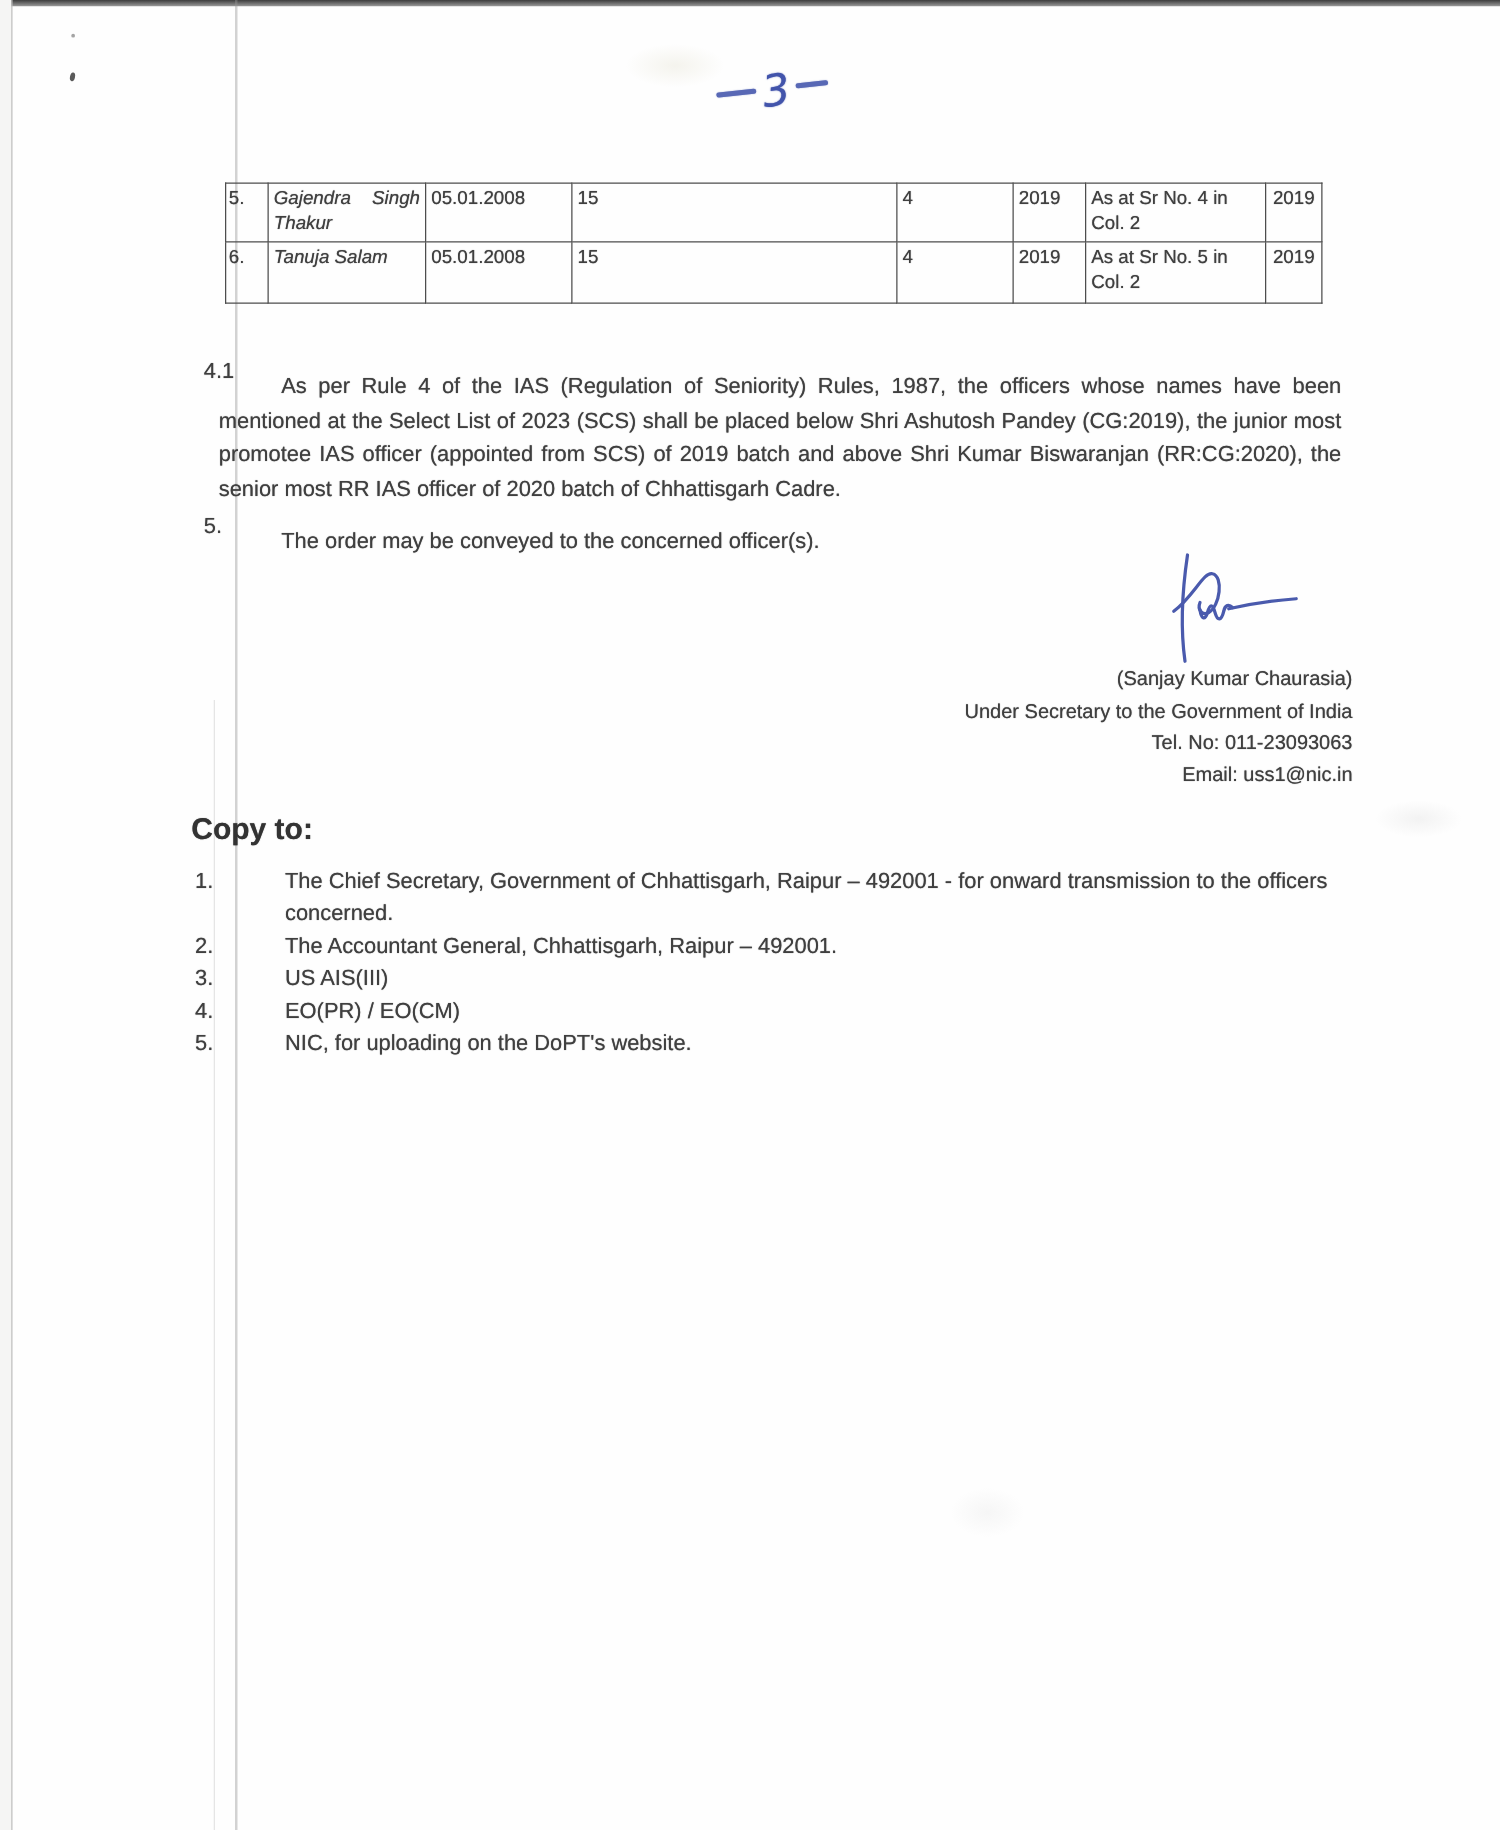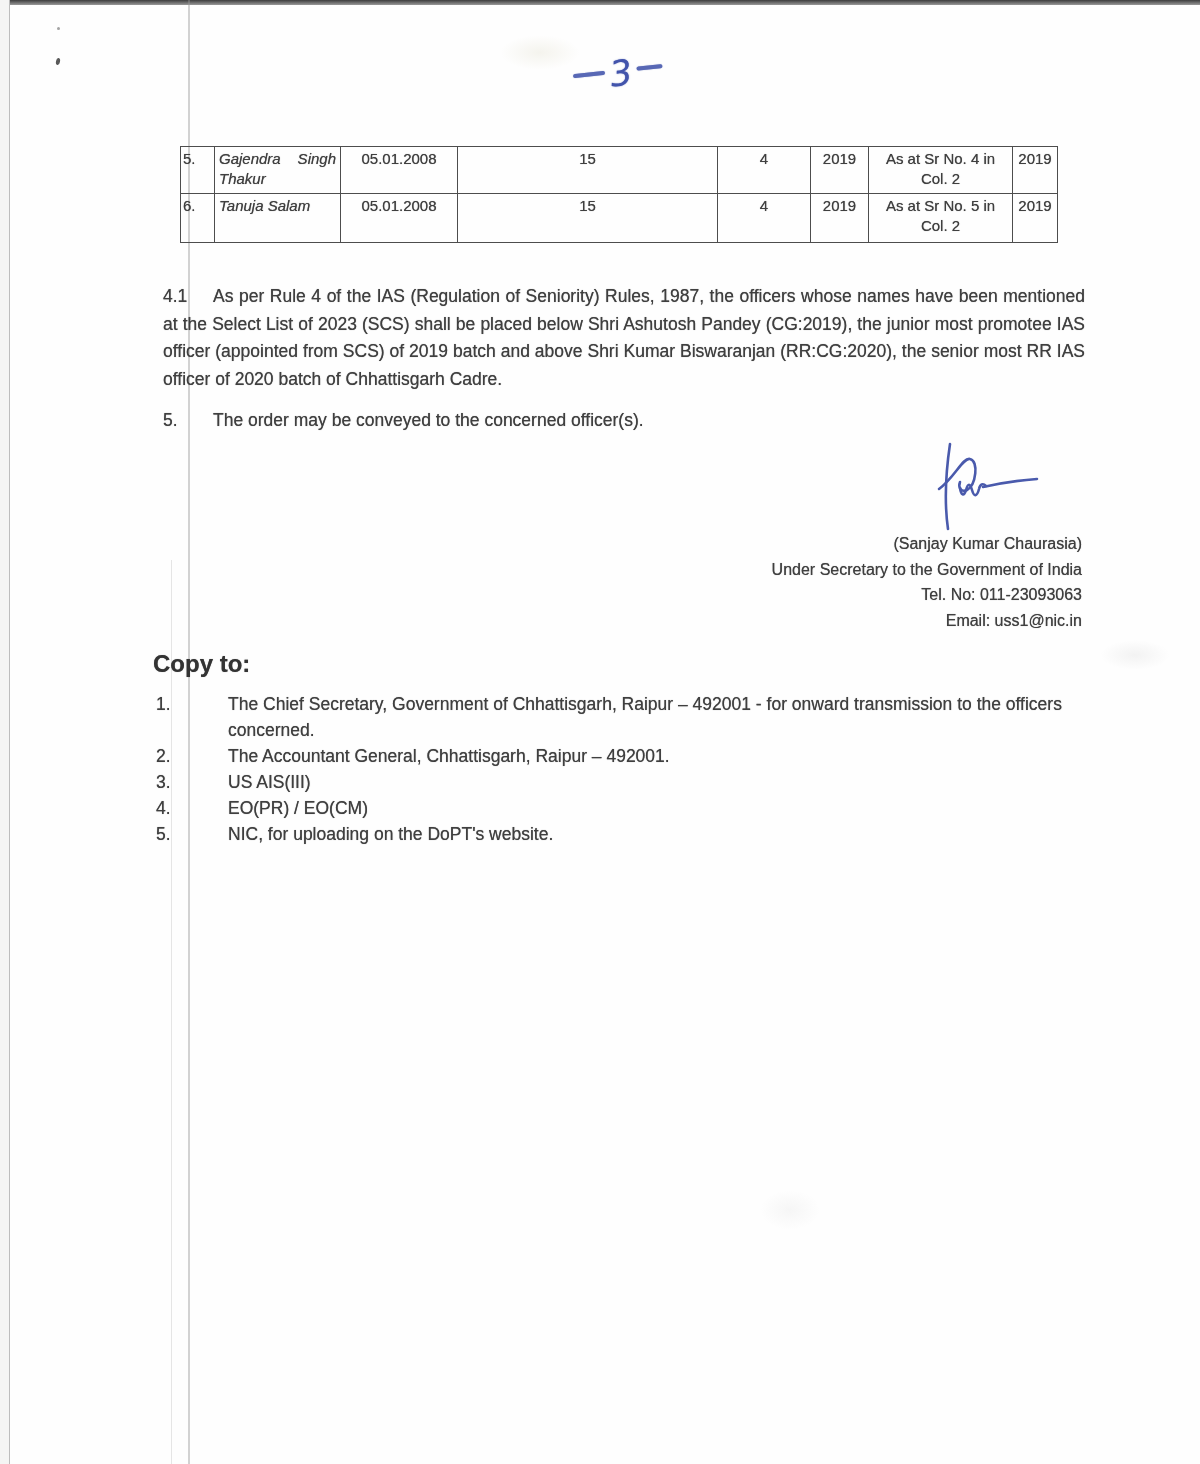--- a/index.html
+++ b/index.html
@@ -46,28 +46,28 @@
 
   
   .doc-table{position:absolute;left:180px;top:146px;width:877px;
     border-collapse:collapse;table-layout:fixed;
     font-size:15px;line-height:20px;color:#3f3f3f;}
   .doc-table td{border:1.6px solid #4d4d4d;vertical-align:top;padding:2px 4px;}
   .doc-table tr.r1{height:47px;}
   .doc-table tr.r2{height:49px;}
   td.c-sr{text-align:left;padding-left:2px;}
   td.c-name{text-align:justify;font-style:italic;}
-  td.c-center{text-align:center;}
-  td.c-remark{text-align:center;}
+  td.c-center{}
+  td.c-remark{text-align:left;}
   td.c-year2{text-align:center;padding:2px 1px;}
 
   
   .para{position:absolute;left:163px;width:922px;font-size:17.5px;line-height:27.5px;color:#3f3f3f;}
   .para .pnum{position:absolute;left:0;top:0;}
-  .para p{margin:0;text-indent:50px;}
+  .para p{margin:12px;text-indent:50px;}
   .para-41{top:283px;text-align:justify;}
   .para-5{top:407px;}
 
   
   .signature-svg{position:absolute;left:933px;top:441px;}
 
   .sign-block{position:absolute;left:400px;top:531px;width:682px;
     text-align:right;font-size:16px;line-height:25.5px;color:#3f3f3f;}
   .sign-block div{white-space:nowrap;}
   .email-link{text-underline-offset:3px;}

